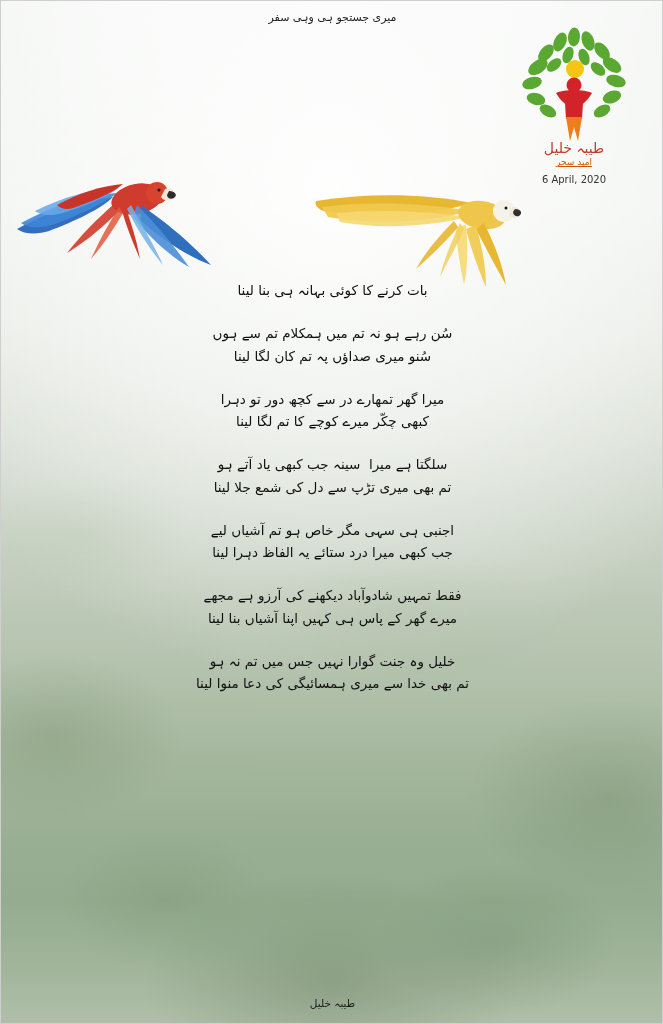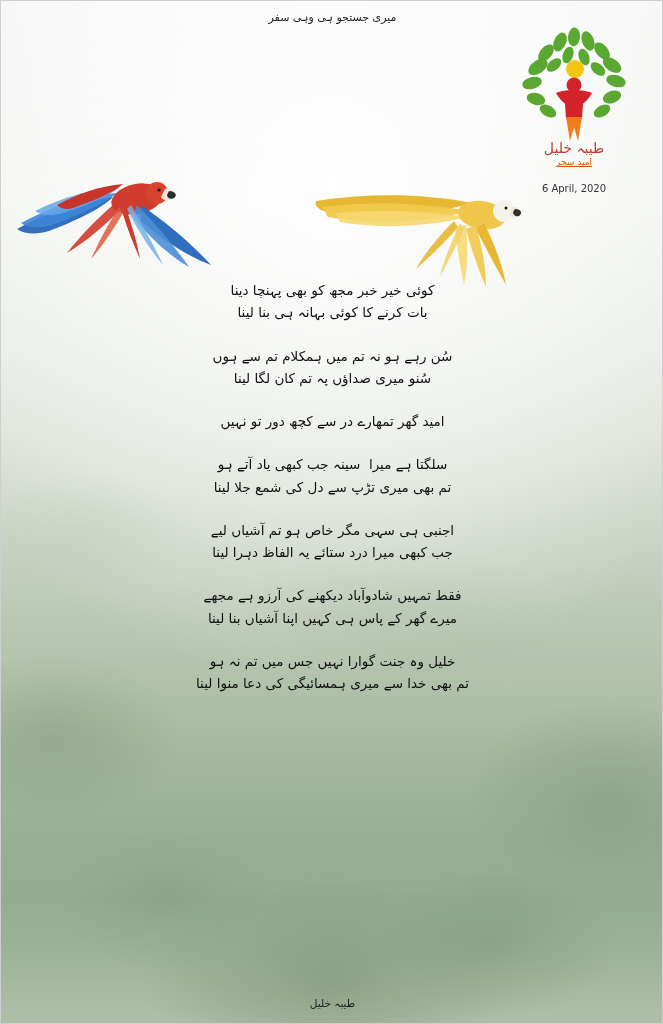--- a/index.html
+++ b/index.html
@@ -95,21 +95,21 @@
     line-height: 1.1;
   }
   .logo-sub {
     font-size: 9px;
     color: #d35400;
     direction: rtl;
     margin-top: 1px;
     text-decoration: underline;
   }
   .logo-date {
-    margin-top: 16px;
+    margin-top: 7px;
     font-size: 10px;
     color: #333;
     text-align: center;
   }
 
   
   .poem {
     position: absolute;
     top: 278px;
     left: 0;
@@ -237,29 +237,29 @@
         <path d="M58 102 L74 102 L70 126 L66 112 L62 126 Z" fill="#f07d1a"></path>
       </svg>
     </div>
     <div class="logo-name">طیبہ خلیل</div>
     <div class="logo-sub">امید سحر</div>
     <div class="logo-date">6 April, 2020</div>
   </div>
 
   <div class="poem">
     <div class="stanza">
-      <div class="line">کوئی خیر خبر مجھ کو بھی پہنچا دینا</div>
       <div class="line">بات کرنے کا کوئی بہانہ ہی بنا لینا</div>
     </div>
     <div class="stanza">
       <div class="line">سُن رہے ہو نہ تم میں ہمکلام تم سے ہوں</div>
       <div class="line">سُنو میری صداؤں پہ تم کان لگا لینا</div>
     </div>
     <div class="stanza">
-      <div class="line">امید گھر تمھارے در سے کچھ دور تو نہیں</div>
+      <div class="line">میرا گھر تمھارے در سے کچھ دور تو دہرا</div>
+      <div class="line">کبھی چکّر میرے کوچے کا تم لگا لینا</div>
     </div>
     <div class="stanza">
       <div class="line">سلگتا ہے میرا  سینہ جب کبھی یاد آتے ہو</div>
       <div class="line">تم بھی میری تڑپ سے دل کی شمع جلا لینا</div>
     </div>
     <div class="stanza">
       <div class="line">اجنبی ہی سہی مگر خاص ہو تم آشیاں لیے</div>
       <div class="line">جب کبھی میرا درد ستائے یہ الفاظ دہرا لینا</div>
     </div>
     <div class="stanza">

